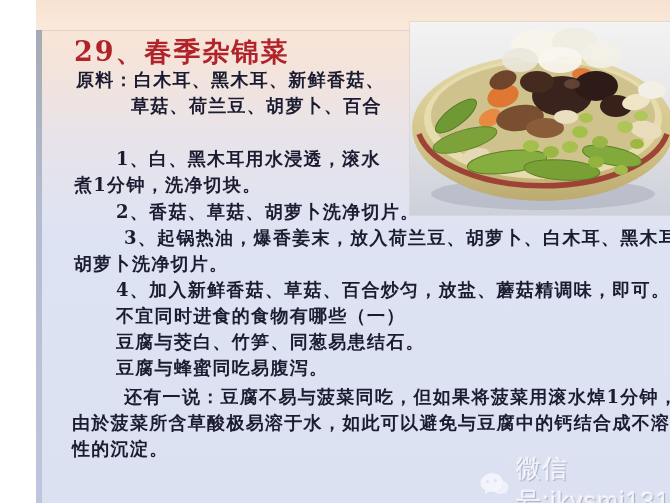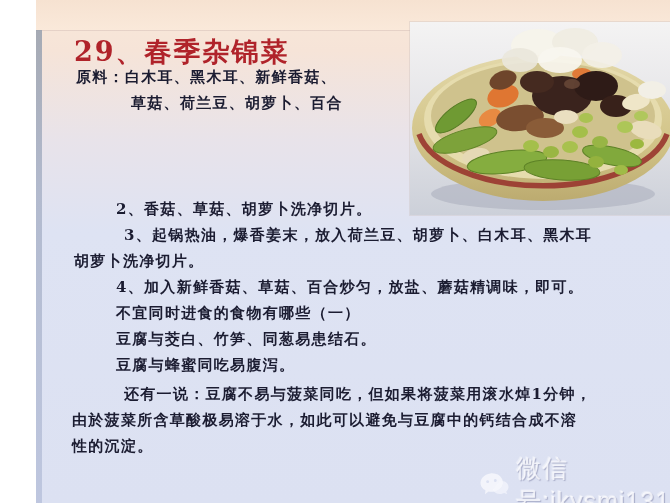--- a/index.html
+++ b/index.html
@@ -9,21 +9,21 @@
     font-family:"DejaVu Serif","Liberation Serif",serif;
     margin-left:36px;
   }
   .top-band{position:absolute;left:0;top:0;width:670px;height:30px;
     background:linear-gradient(180deg,#f6e2d1,#fae9da);}
   .seam{position:absolute;left:0;top:30px;width:497px;height:1px;background:rgba(150,120,120,0.18);}
   .left-edge{position:absolute;left:0;top:30px;width:6px;height:473px;opacity:.85;
     background:linear-gradient(180deg,#97a0ae 0%,#aab3c8 35%,#b9c2dc 100%);}
   .title{position:absolute;left:38px;top:34px;margin:0;
     font-size:27px;font-weight:bold;color:#b0232a;letter-spacing:2px;white-space:nowrap;}
-  .line{position:absolute;white-space:nowrap;font-size:15px;font-weight:600;
+  .line{position:absolute;white-space:nowrap;font-size:18px;font-weight:600;
     color:#1b1c31;letter-spacing:1.3px;}
   .ln1{left:40px;top:68px}   .ln2{left:95px;top:94px}   .ln3{left:38px;top:121px}
   .ln4{left:80px;top:147px}  .ln5{left:38px;top:173px}  .ln6{left:80px;top:200px}
   .ln7{left:88px;top:226px}  .ln8{left:38px;top:252px}  .ln9{left:80px;top:278px}
   .ln10{left:80px;top:304px} .ln11{left:80px;top:330px} .ln12{left:80px;top:356px}
   .ln13{left:88px;top:385px} .ln14{left:36px;top:411px} .ln15{left:36px;top:437px}
   .photo{position:absolute;left:374px;top:22px;width:270px;height:193px;box-shadow:0 0 0 1px rgba(200,190,185,0.35);}
   .photo svg{display:block;}
   .watermark{position:absolute;left:444px;top:452px;display:flex;align-items:center;gap:7px;
     color:rgba(250,250,255,0.8);}
@@ -37,20 +37,22 @@
 
 <div class="stage">
   <div class="top-band"></div>
   <div class="seam"></div>
   <div class="left-edge"></div>
 
   <h1 class="title">29、春季杂锦菜</h1>
 
   <div class="line ln1">原料：白木耳、黑木耳、新鲜香菇、</div>
   <div class="line ln2">草菇、荷兰豆、胡萝卜、百合</div>
+  <div class="line ln4">1、白、黑木耳用水浸透，滚水</div>
+  <div class="line ln5">煮1分钟，洗净切块。</div>
   <div class="line ln6">2、香菇、草菇、胡萝卜洗净切片。</div>
   <div class="line ln7">3、起锅热油，爆香姜末，放入荷兰豆、胡萝卜、白木耳、黑木耳</div>
   <div class="line ln8">胡萝卜洗净切片。</div>
   <div class="line ln9">4、加入新鲜香菇、草菇、百合炒匀，放盐、蘑菇精调味，即可。</div>
   <div class="line ln10">不宜同时进食的食物有哪些（一）</div>
   <div class="line ln11">豆腐与茭白、竹笋、同葱易患结石。</div>
   <div class="line ln12">豆腐与蜂蜜同吃易腹泻。</div>
   <div class="line ln13">还有一说：豆腐不易与菠菜同吃，但如果将菠菜用滚水焯1分钟，</div>
   <div class="line ln14">由於菠菜所含草酸极易溶于水，如此可以避免与豆腐中的钙结合成不溶</div>
   <div class="line ln15">性的沉淀。</div>

